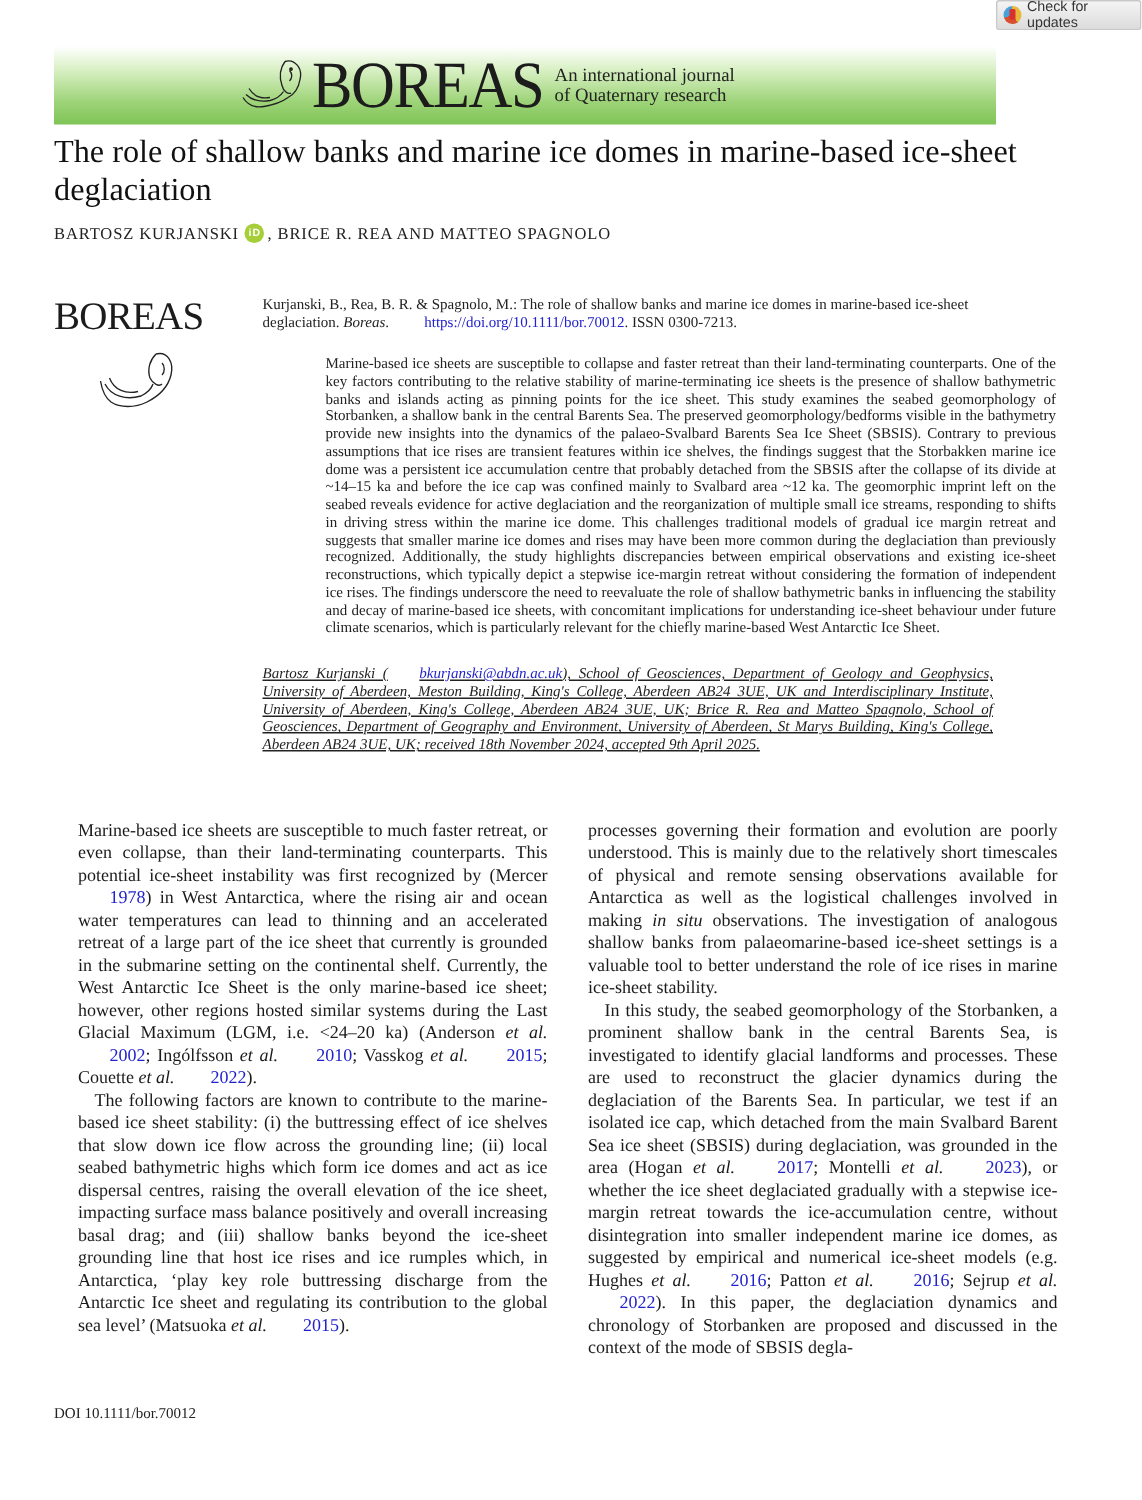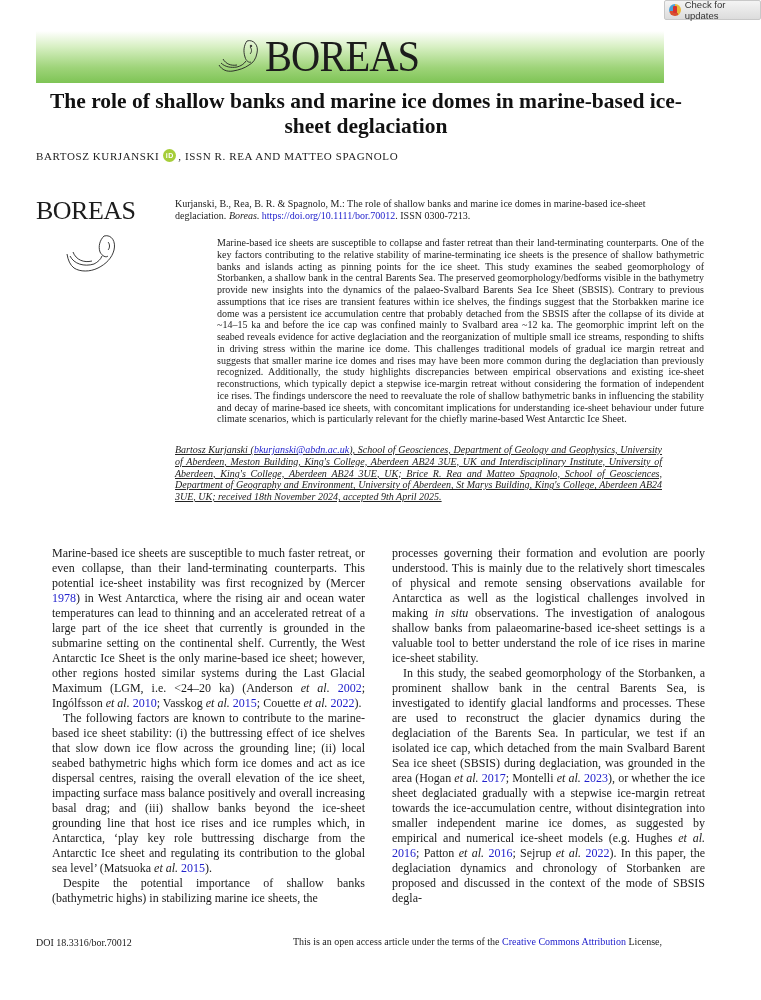--- a/index.html
+++ b/index.html
@@ -41,21 +41,21 @@
       font-family: "Liberation Sans", sans-serif; font-size: 7px; font-weight: bold; text-align: center; line-height: 13px; margin: 0 2px 0 4px; cursor: pointer; }
 
     .side-logo { position: absolute; top: 198px; left: 36px; width: 110px; }
     .side-logo .side-title { font-size: 26px; letter-spacing: -0.5px; color: #1c1c1c; line-height: 1; }
     .side-logo svg { display: block; margin: 8px 0 0 28px; }
 
     .citation {
       position: absolute; top: 198px; left: 175px; width: 487px;
       font-size: 10px; line-height: 11.6px; color: #222;
     }
-    .citation a, .link { color: #2222cc; text-decoration: none; cursor: pointer; }
+    .citation a, .link { color: #2222cc; text-decoration: none; cursor: pointer; margin-left: 21px; }
 
     .abstract {
       position: absolute; top: 237px; left: 175px; width: 487px;
       font-size: 10px; line-height: 11.75px; text-align: justify; color: #222; margin-left: 42px;
     }
     .affil {
       position: absolute; top: 444px; left: 175px; width: 487px;
       font-size: 10px; line-height: 11.75px; text-align: justify; font-style: italic; color: #222; text-decoration: underline;
     }
 
@@ -83,29 +83,33 @@
   <div class="banner-inner">
     <svg class="banner-logo" viewBox="0 0 46 40" fill="none" stroke="#222" stroke-width="0.9">
       <path d="M30 4 C36 2 42 8 40 16 C39 22 36 26 32 28 C28 31 22 33 16 34 C10 35 5 33 2 28"></path>
       <path d="M30 4 C27 8 26 14 28 20 C29 24 32 26 34 25"></path>
       <path d="M4 26 C8 30 14 31 20 30 C24 29 27 27 29 24"></path>
       <path d="M6 22 C9 27 14 29 20 28"></path>
       <path d="M33 10 C35 12 35 15 33 17"></path>
       <circle cx="34" cy="9" r="0.8" fill="#222"></circle>
     </svg>
     <span class="banner-title">BOREAS</span>
+    <div class="banner-sub">
+      <div>An international journal</div>
+      <div>of Quaternary research</div>
+    </div>
   </div>
 </div>
 
-<h1 class="article-title" style="font-weight:bold;text-align:center;">The role of shallow banks and marine ice domes in marine-based ice-sheet deglaciation</h1>
+<h1 class="article-title" style="font-weight:normal;">The role of shallow banks and marine ice domes in marine-based ice-sheet deglaciation</h1>
 
 <div class="authors">
   <span>BARTOSZ KURJANSKI</span>
   <span class="orcid">iD</span>
-  <span>, ISSN R. REA AND MATTEO SPAGNOLO</span>
+  <span>, BRICE R. REA AND MATTEO SPAGNOLO</span>
 </div>
 
 <div class="side-logo">
   <div class="side-title">BOREAS</div>
   <svg width="54" height="44" viewBox="0 0 54 44" fill="none" stroke="#222" stroke-width="0.9">
     <path d="M40 4 C48 2 52 10 50 18 C48 26 42 32 34 36 C26 40 16 40 10 36 C6 33 4 28 3 22"></path>
     <path d="M40 4 C36 8 34 14 36 20 C38 24 42 26 44 24"></path>
     <path d="M6 24 C10 32 20 35 30 32 C34 30 37 27 38 24"></path>
     <path d="M9 20 C12 28 20 31 28 29"></path>
     <path d="M44 10 C46 12 46 16 44 18"></path>
@@ -122,28 +126,26 @@
   <span>Bartosz Kurjanski (</span><a class="link">bkurjanski@abdn.ac.uk</a><span>), School of Geosciences, Department of Geology and Geophysics, University of Aberdeen, Meston Building, King's College, Aberdeen AB24 3UE, UK and Interdisciplinary Institute, University of Aberdeen, King's College, Aberdeen AB24 3UE, UK; Brice R. Rea and Matteo Spagnolo, School of Geosciences, Department of Geography and Environment, University of Aberdeen, St Marys Building, King's College, Aberdeen AB24 3UE, UK; received 18th November 2024, accepted 9th April 2025.</span>
 </p>
 
 <div class="col left">
   <p class="first">
     <span>Marine-based ice sheets are susceptible to much faster retreat, or even collapse, than their land-terminating counterparts. This potential ice-sheet instability was first recognized by (Mercer </span><a class="link">1978</a><span>) in West Antarctica, where the rising air and ocean water temperatures can lead to thinning and an accelerated retreat of a large part of the ice sheet that currently is grounded in the submarine setting on the continental shelf. Currently, the West Antarctic Ice Sheet is the only marine-based ice sheet; however, other regions hosted similar systems during the Last Glacial Maximum (LGM, i.e. &lt;24–20 ka) (Anderson </span><i>et al.</i> <a class="link">2002</a><span>; Ingólfsson </span><i>et al.</i> <a class="link">2010</a><span>; Vasskog </span><i>et al.</i> <a class="link">2015</a><span>; Couette </span><i>et al.</i> <a class="link">2022</a><span>).</span>
   </p>
   <p>
     <span>The following factors are known to contribute to the marine-based ice sheet stability: (i) the buttressing effect of ice shelves that slow down ice flow across the grounding line; (ii) local seabed bathymetric highs which form ice domes and act as ice dispersal centres, raising the overall elevation of the ice sheet, impacting surface mass balance positively and overall increasing basal drag; and (iii) shallow banks beyond the ice-sheet grounding line that host ice rises and ice rumples which, in Antarctica, ‘play key role buttressing discharge from the Antarctic Ice sheet and regulating its contribution to the global sea level’ (Matsuoka </span><i>et al.</i> <a class="link">2015</a><span>).</span>
   </p>
-  <p>Despite the potential importance of shallow banks (bathymetric highs) in stabilizing marine ice sheets, the</p>
 </div>
 
 <div class="col right">
   <p class="first">
     <span>processes governing their formation and evolution are poorly understood. This is mainly due to the relatively short timescales of physical and remote sensing observations available for Antarctica as well as the logistical challenges involved in making </span><i>in situ</i><span> observations. The investigation of analogous shallow banks from palaeomarine-based ice-sheet settings is a valuable tool to better understand the role of ice rises in marine ice-sheet stability.</span>
   </p>
   <p>
     <span>In this study, the seabed geomorphology of the Storbanken, a prominent shallow bank in the central Barents Sea, is investigated to identify glacial landforms and processes. These are used to reconstruct the glacier dynamics during the deglaciation of the Barents Sea. In particular, we test if an isolated ice cap, which detached from the main Svalbard Barent Sea ice sheet (SBSIS) during deglaciation, was grounded in the area (Hogan </span><i>et al.</i> <a class="link">2017</a><span>; Montelli </span><i>et al.</i> <a class="link">2023</a><span>), or whether the ice sheet deglaciated gradually with a stepwise ice-margin retreat towards the ice-accumulation centre, without disintegration into smaller independent marine ice domes, as suggested by empirical and numerical ice-sheet models (e.g. Hughes </span><i>et al.</i> <a class="link">2016</a><span>; Patton </span><i>et al.</i> <a class="link">2016</a><span>; Sejrup </span><i>et al.</i> <a class="link">2022</a><span>). In this paper, the deglaciation dynamics and chronology of Storbanken are proposed and discussed in the context of the mode of SBSIS degla-</span>
   </p>
 </div>
 
-<div class="footer-doi">DOI 18.3316/bor.70012</div>
+<div class="footer-doi">DOI 10.1111/bor.70012</div>
 <div class="footer-right">
-  <div><span>This is an open access article under the terms of the </span><a class="link">Creative Commons Attribution</a><span> License,</span></div>
 </div>
 
 </body></html>

